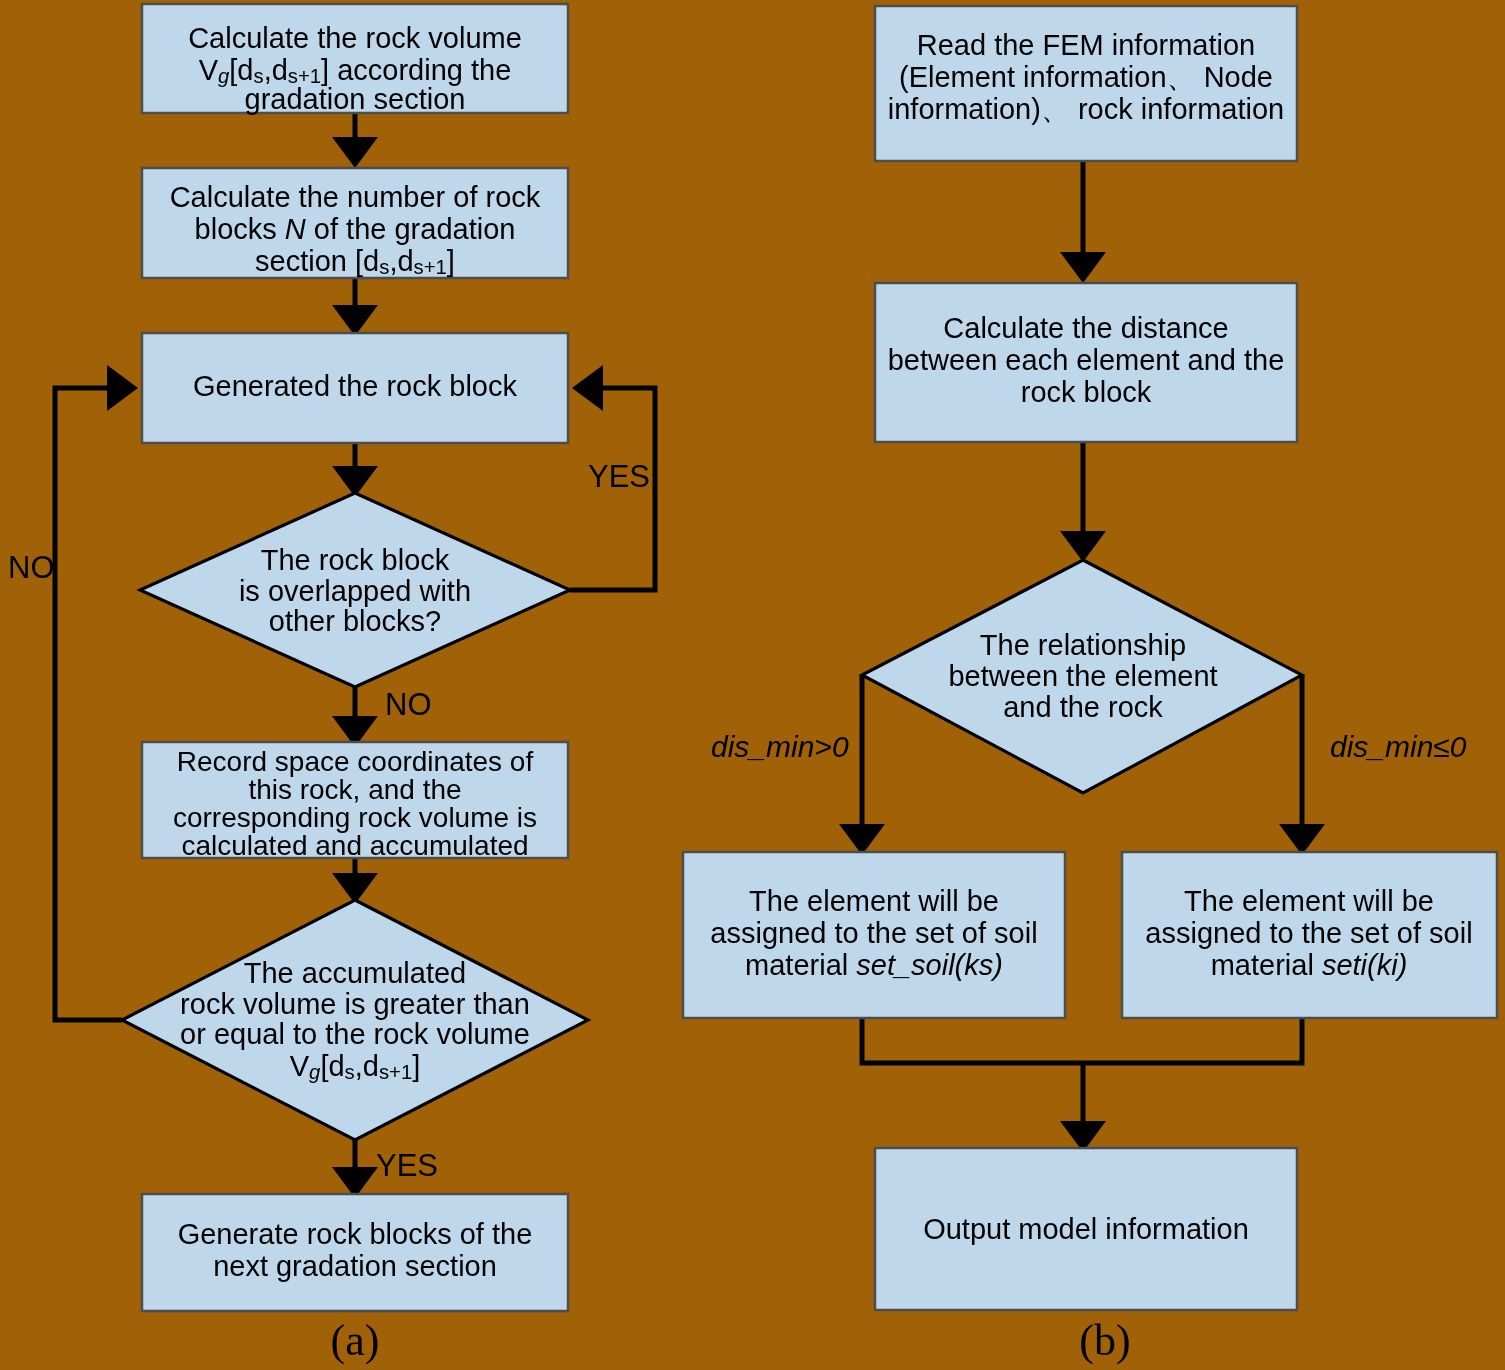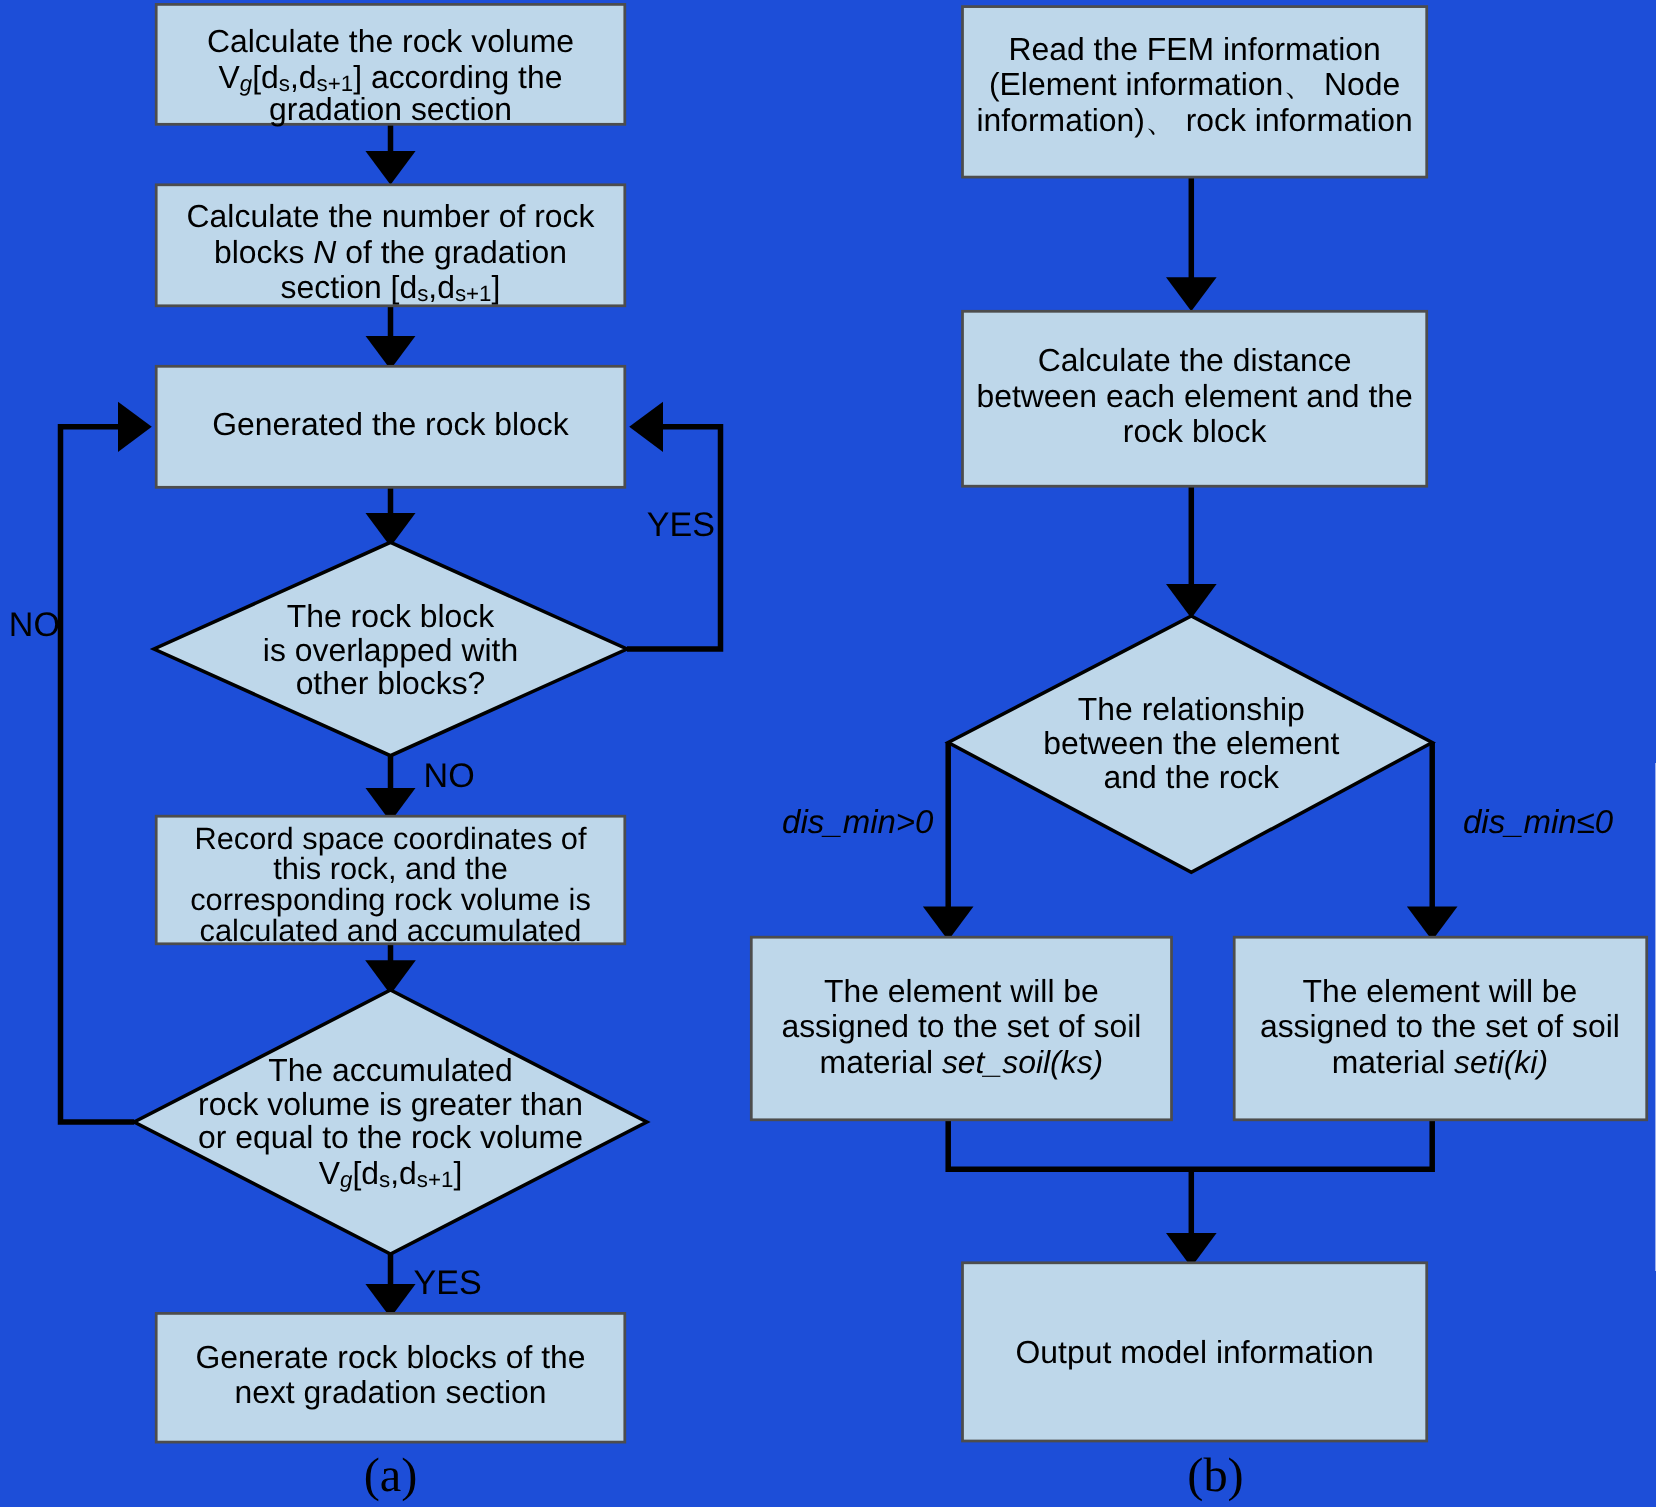--- a/index.html
+++ b/index.html
@@ -1,16 +1,16 @@
 <!DOCTYPE html>
 <html><head>
 <meta charset="utf-8">
 <style>
   html,body{margin:0;padding:0;background:#ffffff;}
-  #page{position:relative;width:1505px;height:1370px;background:#1d4ed8;
+  #page{position:relative;width:1505px;height:1370px;background:#a16207;
         font-family:"Liberation Sans", sans-serif;overflow:hidden;}
   svg{display:block;}
   .node-rect{fill:#bed7ea;stroke:#4d4d4d;stroke-width:2.5;}
   .node-diamond{fill:#bed7ea;stroke:#000000;stroke-width:3.2;stroke-linejoin:miter;}
   .flowline{fill:none;stroke:#000000;stroke-width:5;}
   .arrowhead{fill:#000000;}
   .nodetext{font-family:"Liberation Sans", sans-serif;fill:#000000;
             text-anchor:middle;dominant-baseline:middle;}
   .t30{font-size:29px;}
   .t28{font-size:28px;}

